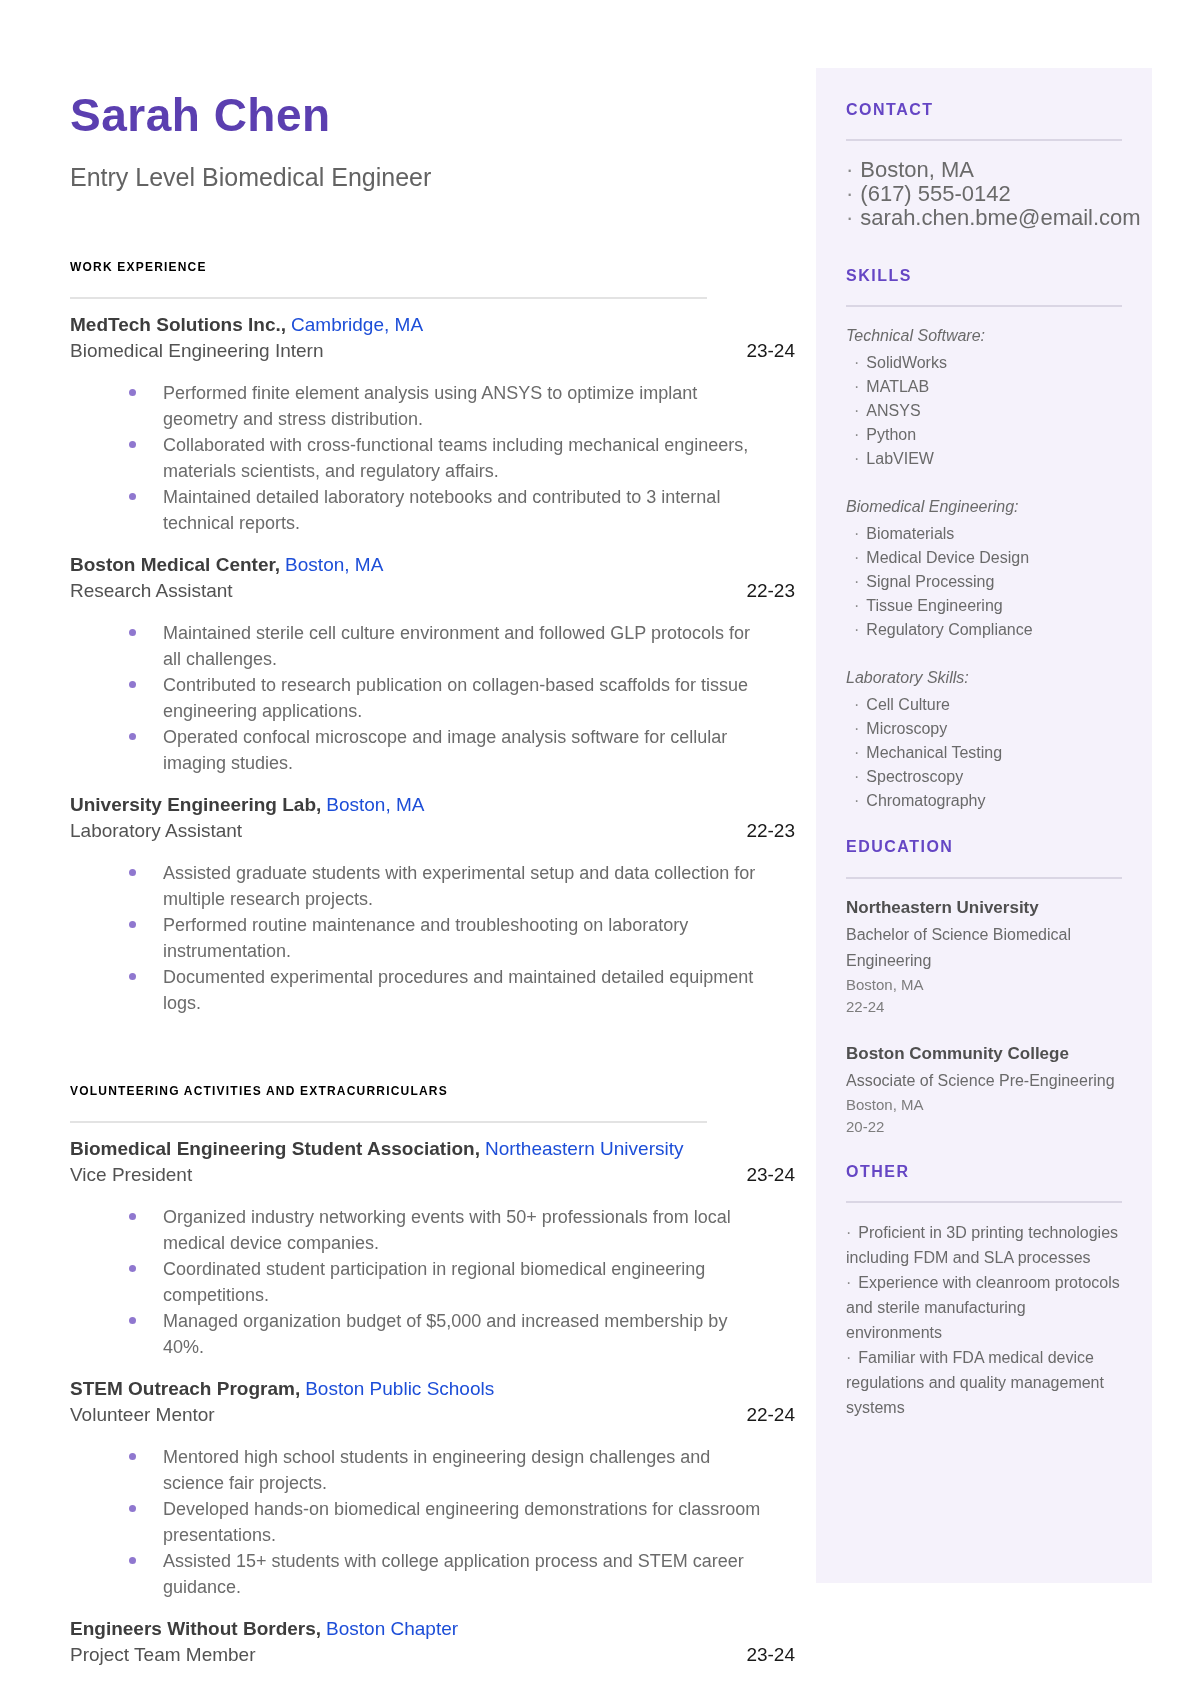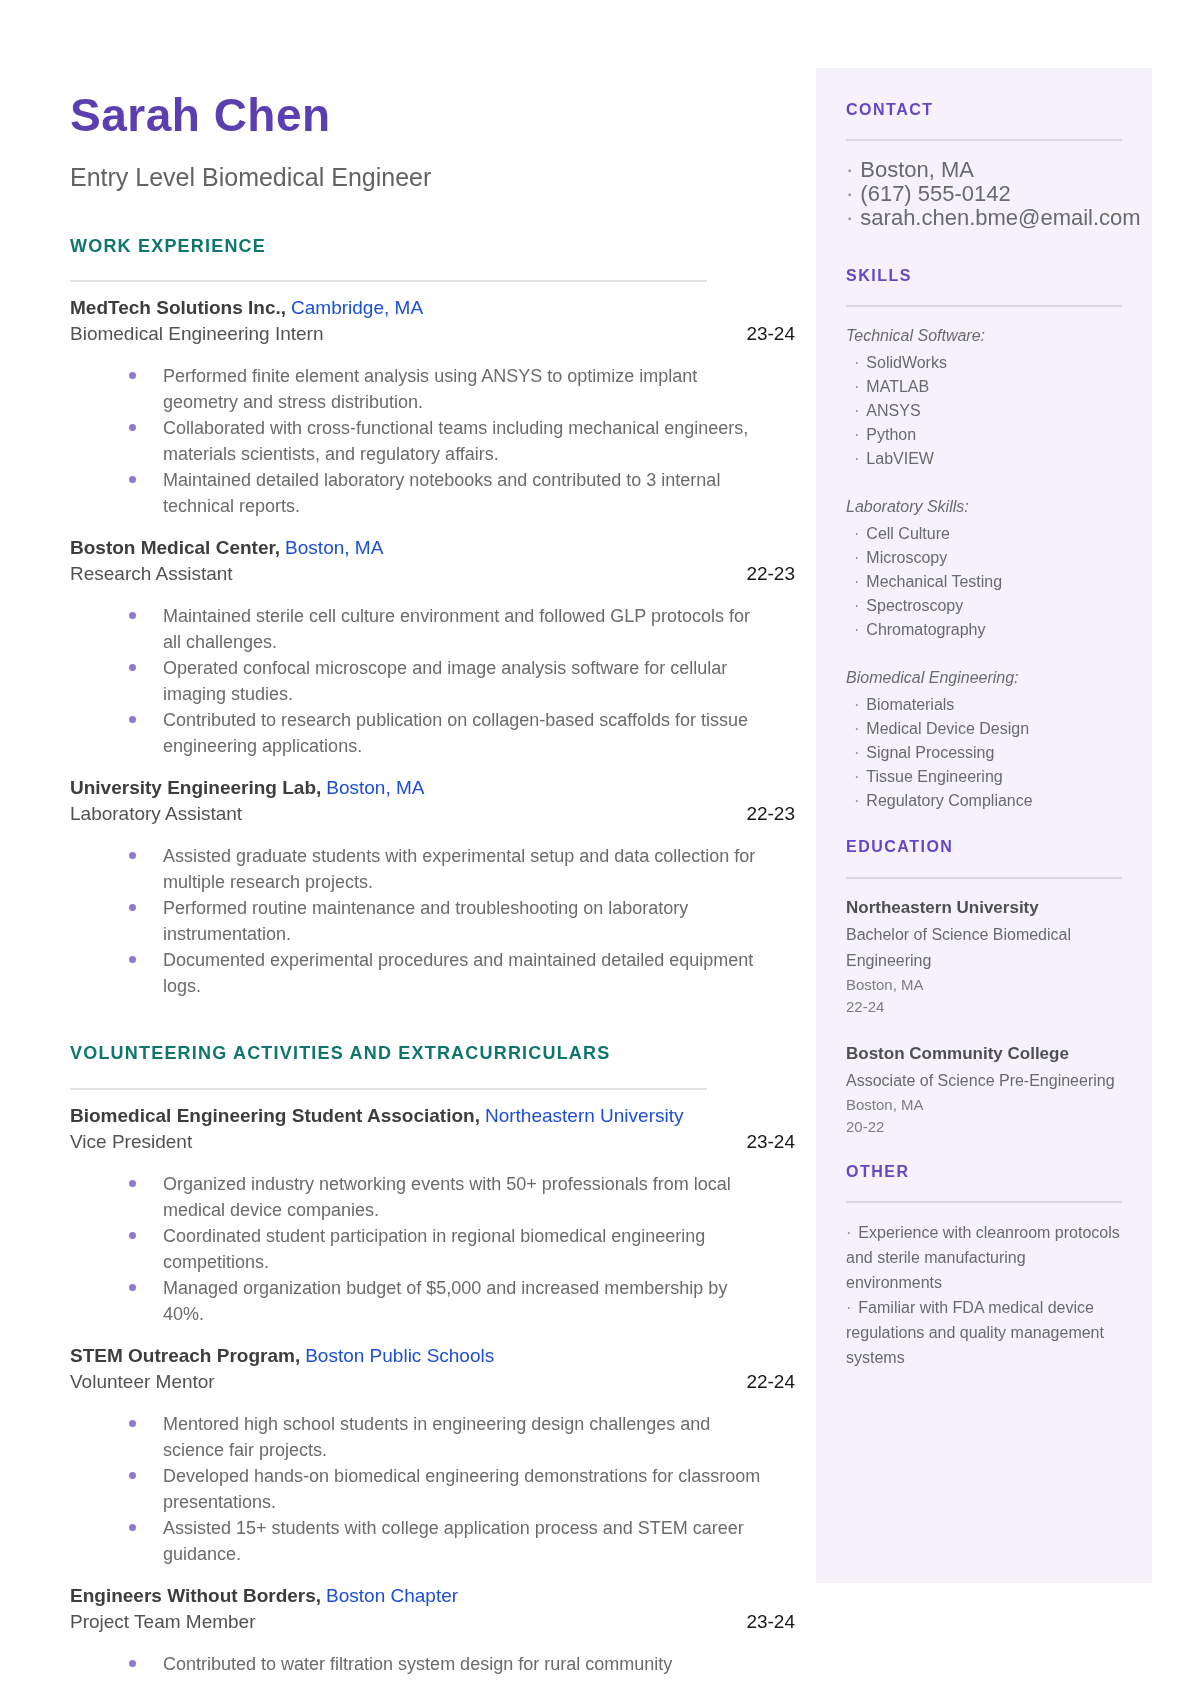--- a/index.html
+++ b/index.html
@@ -7,21 +7,21 @@
     width:1190px;height:1683px;background:#ffffff;position:relative;overflow:hidden;
     font-family:"Liberation Sans",sans-serif;
   }
   .page{position:absolute;inset:0;}
 
   
   .main{position:absolute;left:70px;top:0;width:725px;}
   .name{margin:90px 0 0;font-size:46px;font-weight:bold;color:#5b3fb0;letter-spacing:.5px;line-height:1.12;}
   .subtitle{margin-top:20px;font-size:25px;color:#636363;line-height:1.2;}
   .msec{margin:0;}
-  .mhead{margin:44px 0 0;font-size:18px;font-weight:bold;color:#0f766e;letter-spacing:1.2px;line-height:1.2;}
+  .mhead{margin:68px 0 0;font-size:12px;font-weight:bold;color:#000000;letter-spacing:1.2px;line-height:1.2;}
   .mdivider{width:637px;height:2px;background:#e3e3e3;margin:23px 0 13px;}
   .entry{margin-bottom:8px;}
   .erow1{font-size:19px;line-height:26px;white-space:nowrap;}
   .org{font-weight:bold;color:#3d3d3d;}
   .loc{color:#1d4ed8;margin-left:5px;}
   .erow2{display:flex;justify-content:space-between;align-items:baseline;font-size:19px;line-height:26px;}
   .role{color:#525252;}
   .dates{color:#191919;text-align:right;}
   ul.ebullets{list-style:none;margin:16px;padding:0;}
   .ebullets li{position:relative;padding-left:77px;font-size:18px;line-height:26px;color:#6b6b6b;width:680px;box-sizing:border-box;}
@@ -102,26 +102,26 @@
                 </div>
                 <ul class="ebullets">
 
                     <li>
                       <span class="dot"></span>
                       <span class="btext">Maintained sterile cell culture environment and followed GLP protocols for all challenges.</span>
                     </li>
 
                     <li>
                       <span class="dot"></span>
+                      <span class="btext">Contributed to research publication on collagen-based scaffolds for tissue engineering applications.</span>
+                    </li>
+
+                    <li>
+                      <span class="dot"></span>
                       <span class="btext">Operated confocal microscope and image analysis software for cellular imaging studies.</span>
-                    </li>
-
-                    <li>
-                      <span class="dot"></span>
-                      <span class="btext">Contributed to research publication on collagen-based scaffolds for tissue engineering applications.</span>
                     </li>
                   </ul>
               </div>
 
               <div class="entry">
                 <div class="erow1">
                   <span class="org">University Engineering Lab,</span><span class="loc">Boston, MA</span>
                 </div>
                 <div class="erow2">
                   <span class="role">Laboratory Assistant</span>
@@ -255,48 +255,48 @@
 
               <li><span class="sdot">·</span><span>ANSYS</span></li>
 
               <li><span class="sdot">·</span><span>Python</span></li>
 
               <li><span class="sdot">·</span><span>LabVIEW</span></li>
             </ul>
         </div>
 
         <div class="sgroup">
+          <div class="sg-label">Biomedical Engineering:</div>
+          <ul class="skill-list">
+
+              <li><span class="sdot">·</span><span>Biomaterials</span></li>
+
+              <li><span class="sdot">·</span><span>Medical Device Design</span></li>
+
+              <li><span class="sdot">·</span><span>Signal Processing</span></li>
+
+              <li><span class="sdot">·</span><span>Tissue Engineering</span></li>
+
+              <li><span class="sdot">·</span><span>Regulatory Compliance</span></li>
+            </ul>
+        </div>
+
+        <div class="sgroup">
           <div class="sg-label">Laboratory Skills:</div>
           <ul class="skill-list">
 
               <li><span class="sdot">·</span><span>Cell Culture</span></li>
 
               <li><span class="sdot">·</span><span>Microscopy</span></li>
 
               <li><span class="sdot">·</span><span>Mechanical Testing</span></li>
 
               <li><span class="sdot">·</span><span>Spectroscopy</span></li>
 
               <li><span class="sdot">·</span><span>Chromatography</span></li>
-            </ul>
-        </div>
-
-        <div class="sgroup">
-          <div class="sg-label">Biomedical Engineering:</div>
-          <ul class="skill-list">
-
-              <li><span class="sdot">·</span><span>Biomaterials</span></li>
-
-              <li><span class="sdot">·</span><span>Medical Device Design</span></li>
-
-              <li><span class="sdot">·</span><span>Signal Processing</span></li>
-
-              <li><span class="sdot">·</span><span>Tissue Engineering</span></li>
-
-              <li><span class="sdot">·</span><span>Regulatory Compliance</span></li>
             </ul>
         </div>
       </div>
 
     <h2 class="shead">EDUCATION</h2>
     <div class="sdivider"></div>
     <div>
 
         <div class="edu-entry">
           <div class="edu-school">Northeastern University</div>
@@ -310,20 +310,21 @@
           <div class="edu-degree">Associate of Science Pre-Engineering</div>
           <div class="edu-meta">Boston, MA</div>
           <div class="edu-meta">20-22</div>
         </div>
       </div>
 
     <h2 class="shead other-head">OTHER</h2>
     <div class="sdivider"></div>
     <ul class="other-list">
 
+        <li><span class="sdot">·</span><span>Proficient in 3D printing technologies including FDM and SLA processes</span></li>
 
         <li><span class="sdot">·</span><span>Experience with cleanroom protocols and sterile manufacturing environments</span></li>
 
         <li><span class="sdot">·</span><span>Familiar with FDA medical device regulations and quality management systems</span></li>
       </ul>
 
   </aside>
 </div>
 
 </body></html>

